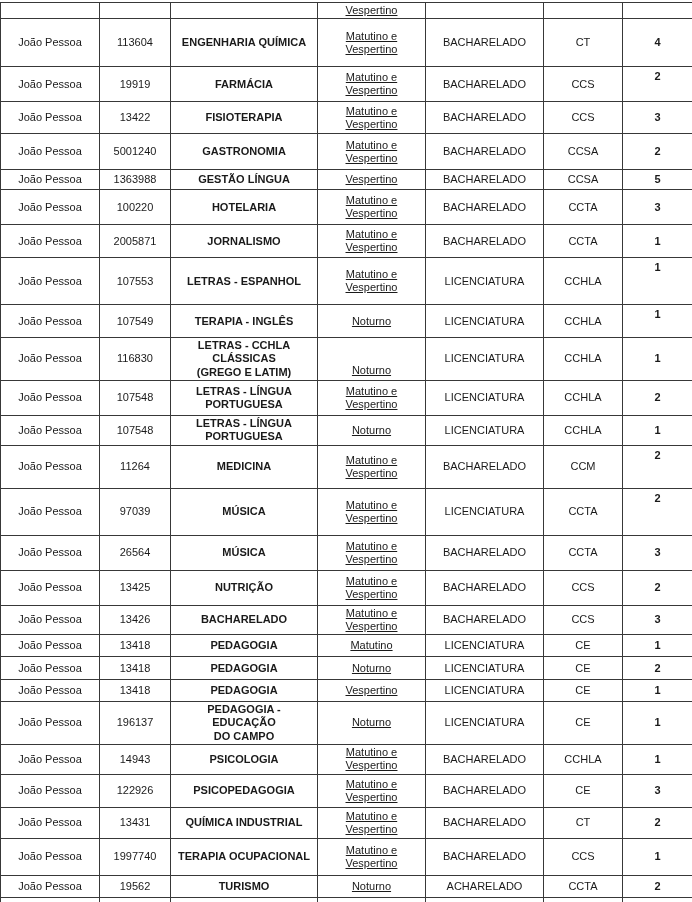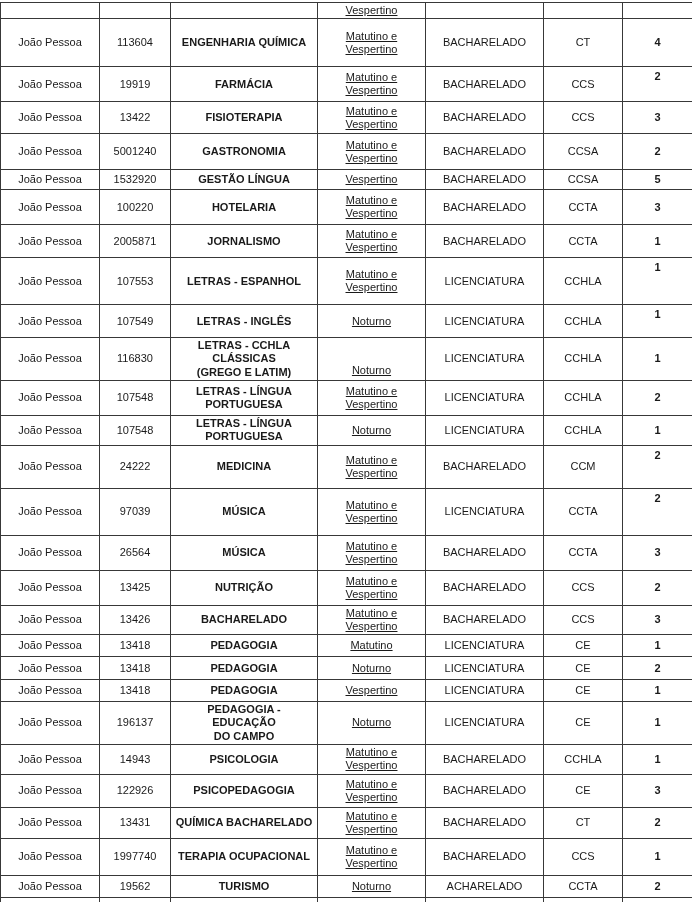--- a/index.html
+++ b/index.html
@@ -154,21 +154,21 @@
           <td class="col-code">5001240</td>
           <td class="col-course">GASTRONOMIA</td>
           <td class="col-shift">Matutino e
 Vespertino</td>
           <td class="col-degree">BACHARELADO</td>
           <td class="col-center">CCSA</td>
           <td class="col-count">2</td>
         </tr>
         <tr>
           <td class="col-city">João Pessoa</td>
-          <td class="col-code">1532920</td>
+          <td class="col-code">1363988</td>
           <td class="col-course">GESTÃO LÍNGUA</td>
           <td class="col-shift">Vespertino</td>
           <td class="col-degree">BACHARELADO</td>
           <td class="col-center">CCSA</td>
           <td class="col-count">5</td>
         </tr>
         <tr>
           <td class="col-city">João Pessoa</td>
           <td class="col-code">100220</td>
           <td class="col-course">HOTELARIA</td>
@@ -194,21 +194,21 @@
           <td class="col-course">LETRAS - ESPANHOL</td>
           <td class="col-shift">Matutino e
 Vespertino</td>
           <td class="col-degree">LICENCIATURA</td>
           <td class="col-center">CCHLA</td>
           <td class="col-count">1</td>
         </tr>
         <tr>
           <td class="col-city">João Pessoa</td>
           <td class="col-code">107549</td>
-          <td class="col-course">LETRAS - INGLÊS</td>
+          <td class="col-course">TERAPIA - INGLÊS</td>
           <td class="col-shift">Noturno</td>
           <td class="col-degree">LICENCIATURA</td>
           <td class="col-center">CCHLA</td>
           <td class="col-count">1</td>
         </tr>
         <tr>
           <td class="col-city">João Pessoa</td>
           <td class="col-code">116830</td>
           <td class="col-course">LETRAS - CCHLA
 CLÁSSICAS
@@ -234,21 +234,21 @@
           <td class="col-code">107548</td>
           <td class="col-course">LETRAS - LÍNGUA
 PORTUGUESA</td>
           <td class="col-shift">Noturno</td>
           <td class="col-degree">LICENCIATURA</td>
           <td class="col-center">CCHLA</td>
           <td class="col-count">1</td>
         </tr>
         <tr>
           <td class="col-city">João Pessoa</td>
-          <td class="col-code">24222</td>
+          <td class="col-code">11264</td>
           <td class="col-course">MEDICINA</td>
           <td class="col-shift">Matutino e
 Vespertino</td>
           <td class="col-degree">BACHARELADO</td>
           <td class="col-center">CCM</td>
           <td class="col-count">2</td>
         </tr>
         <tr>
           <td class="col-city">João Pessoa</td>
           <td class="col-code">97039</td>
@@ -342,21 +342,21 @@
           <td class="col-course">PSICOPEDAGOGIA</td>
           <td class="col-shift">Matutino e
 Vespertino</td>
           <td class="col-degree">BACHARELADO</td>
           <td class="col-center">CE</td>
           <td class="col-count">3</td>
         </tr>
         <tr>
           <td class="col-city">João Pessoa</td>
           <td class="col-code">13431</td>
-          <td class="col-course">QUÍMICA BACHARELADO</td>
+          <td class="col-course">QUÍMICA INDUSTRIAL</td>
           <td class="col-shift">Matutino e
 Vespertino</td>
           <td class="col-degree">BACHARELADO</td>
           <td class="col-center">CT</td>
           <td class="col-count">2</td>
         </tr>
         <tr>
           <td class="col-city">João Pessoa</td>
           <td class="col-code">1997740</td>
           <td class="col-course">TERAPIA OCUPACIONAL</td>

